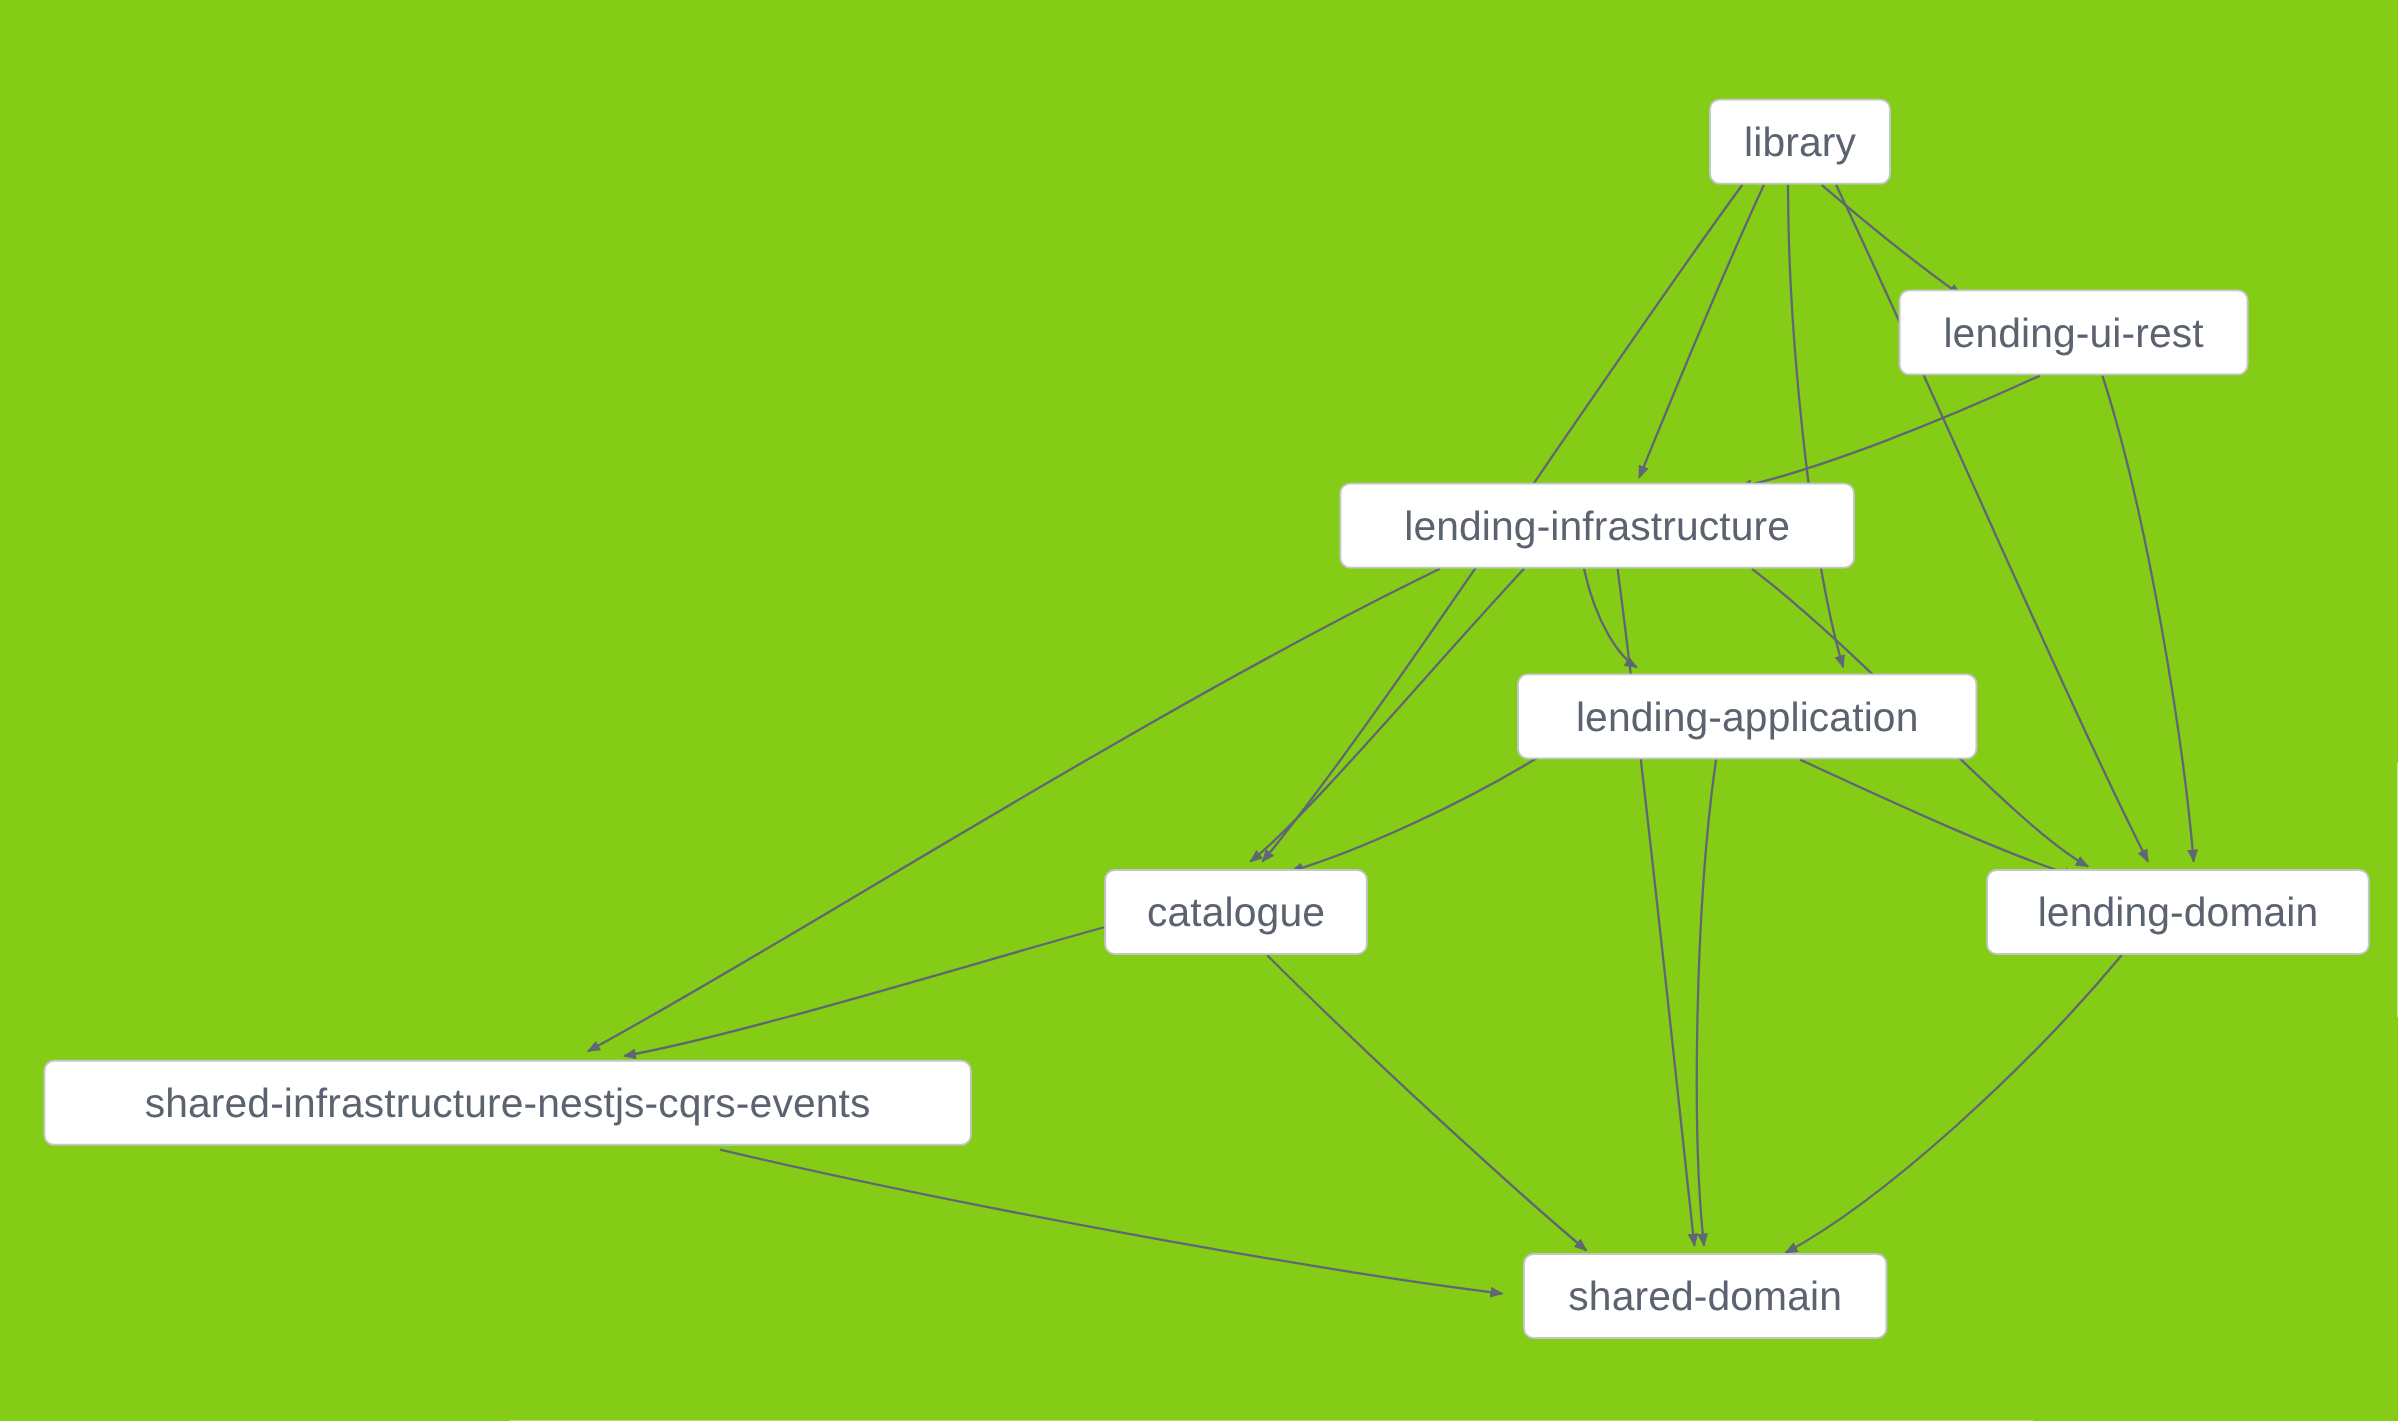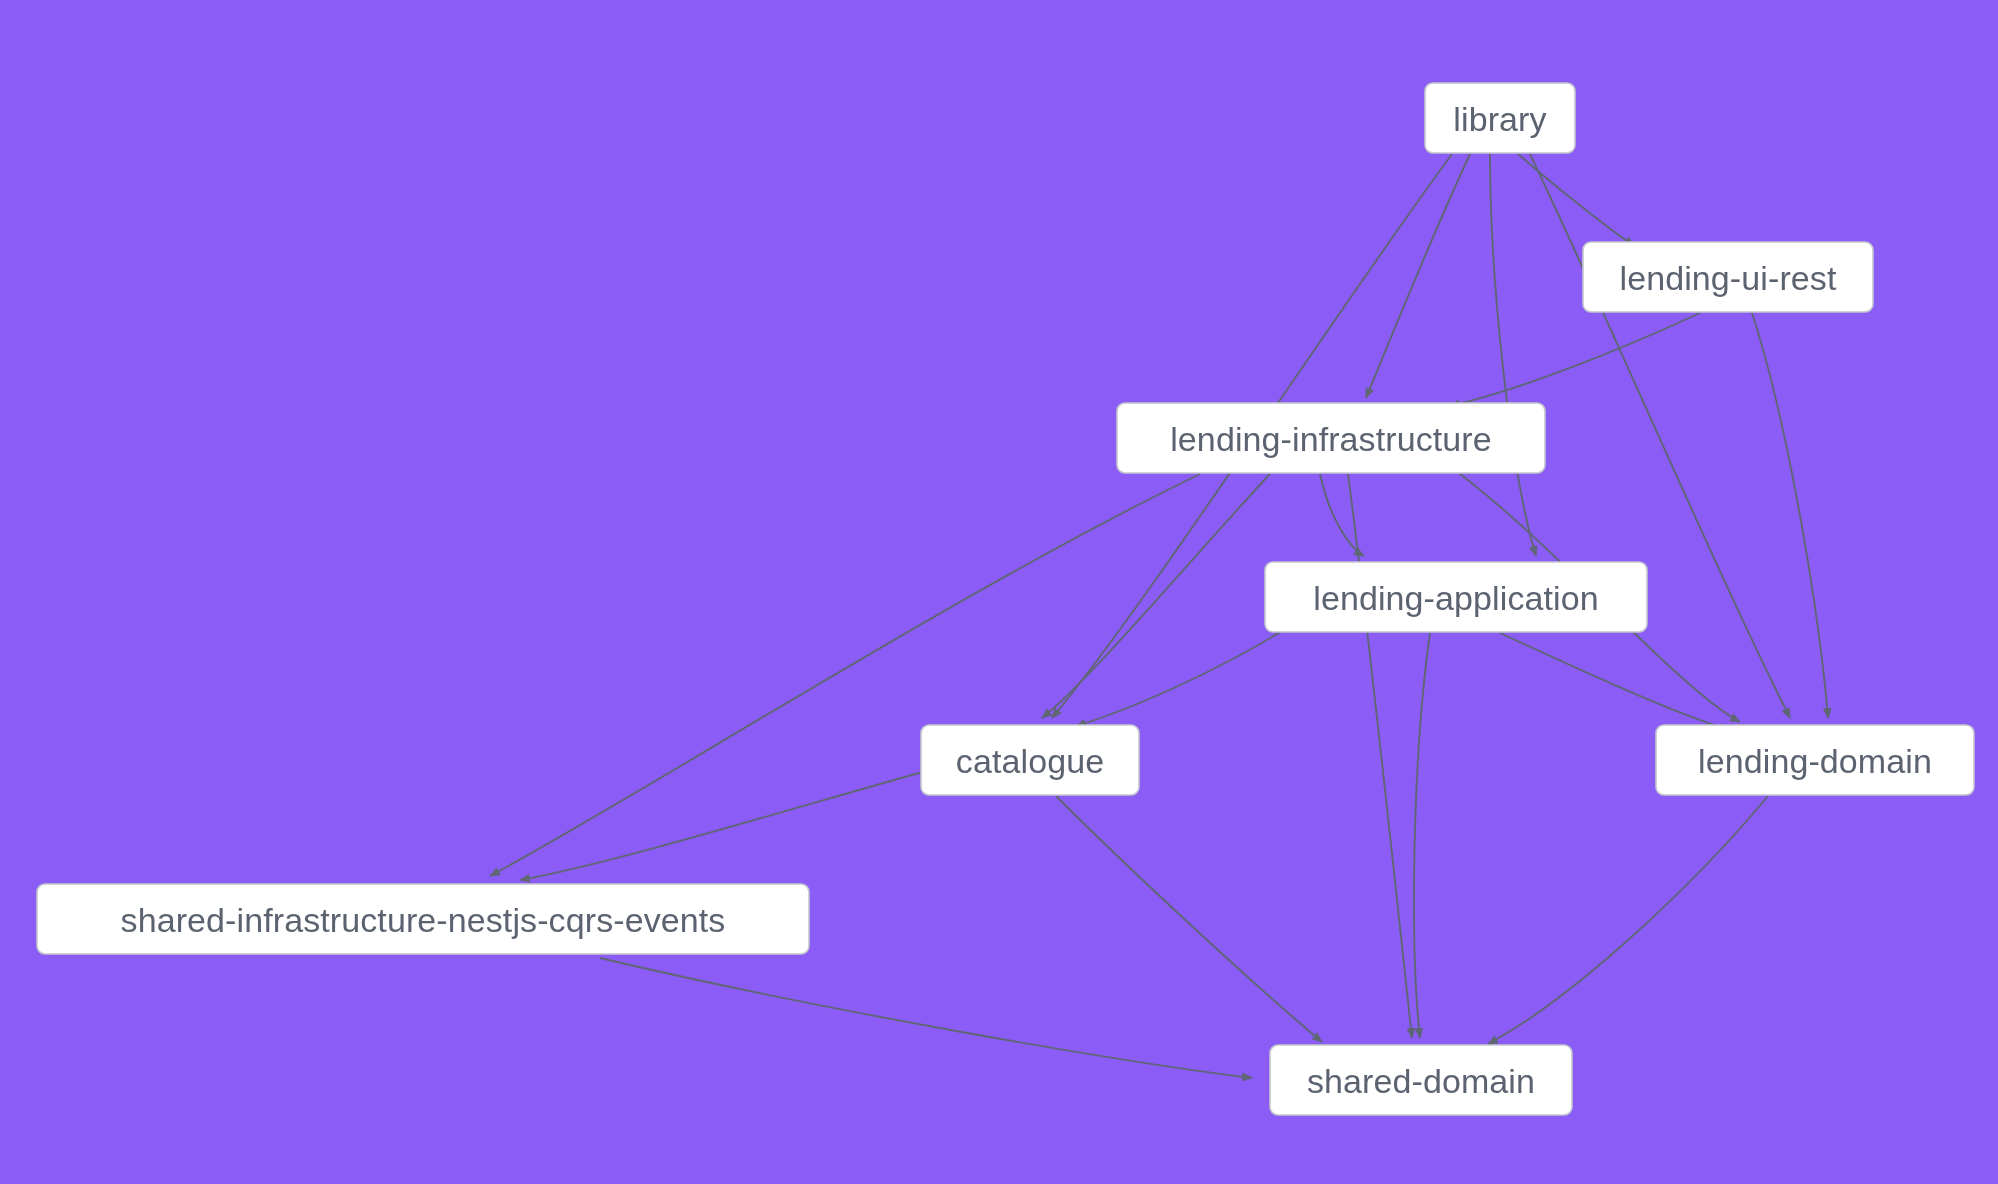--- a/index.html
+++ b/index.html
@@ -5,21 +5,21 @@
 <style>
   html, body {
     margin: 0;
     padding: 0;
     background: #ffffff;
   }
   #canvas {
     position: relative;
     width: 1998px;
     height: 1184px;
-    background: #8b5cf6;
+    background: #84cc16;
     overflow: hidden;
     font-family: "Liberation Sans", sans-serif;
   }
   #graph-svg {
     position: absolute;
     left: 0;
     top: 0;
     width: 1998px;
     height: 1184px;
     display: block;

